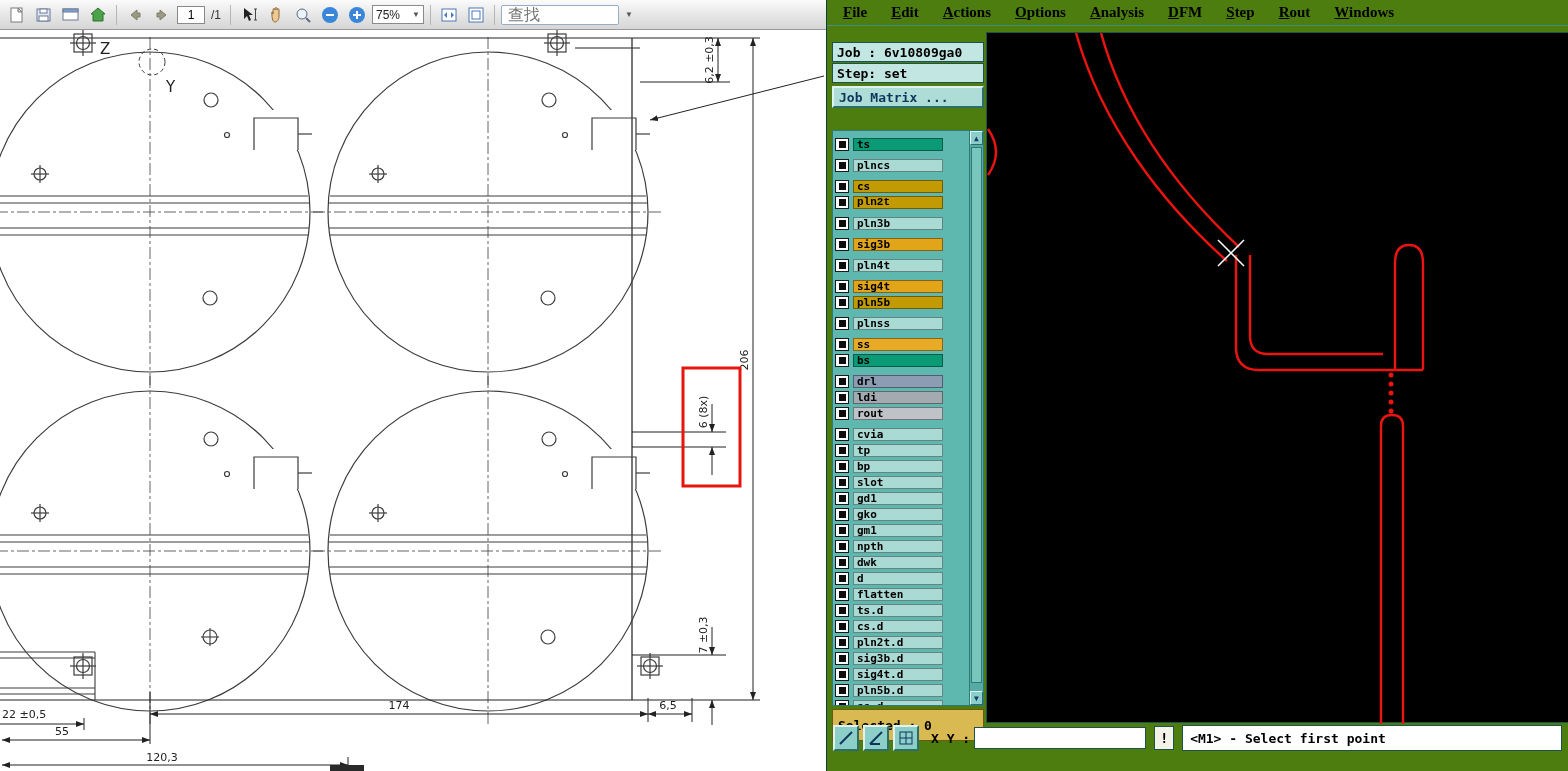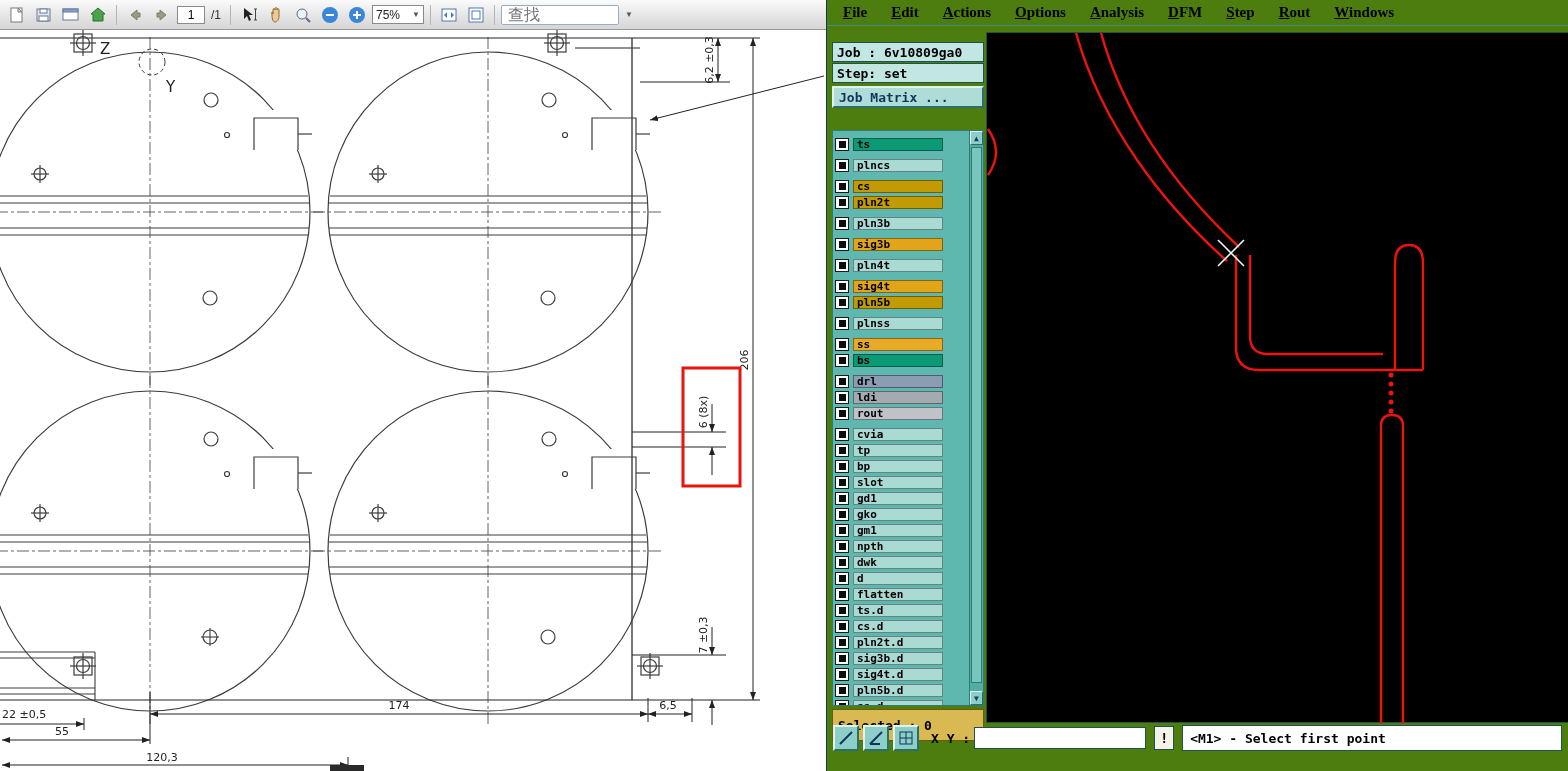--- a/index.html
+++ b/index.html
@@ -335,21 +335,21 @@
             <div class="layer-row gap">
               <span class="chk">
                 <span class="chk-in"></span>
               </span>
               <span class="chip" style="background: rgb(193, 154, 4);">cs</span>
             </div>
             <div class="layer-row">
               <span class="chk">
                 <span class="chk-in"></span>
               </span>
-              <span class="chip" style="background: rgb(193, 154, 4);">pln2t</span>
+              <span class="chip" style="background: rgb(193, 154, 4); font-family: Liberation Mono, monospace;">pln2t</span>
             </div>
             <div class="layer-row gap">
               <span class="chk">
                 <span class="chk-in"></span>
               </span>
               <span class="chip" style="background: rgb(169, 218, 212);">pln3b</span>
             </div>
             <div class="layer-row gap">
               <span class="chk">
                 <span class="chk-in"></span>

